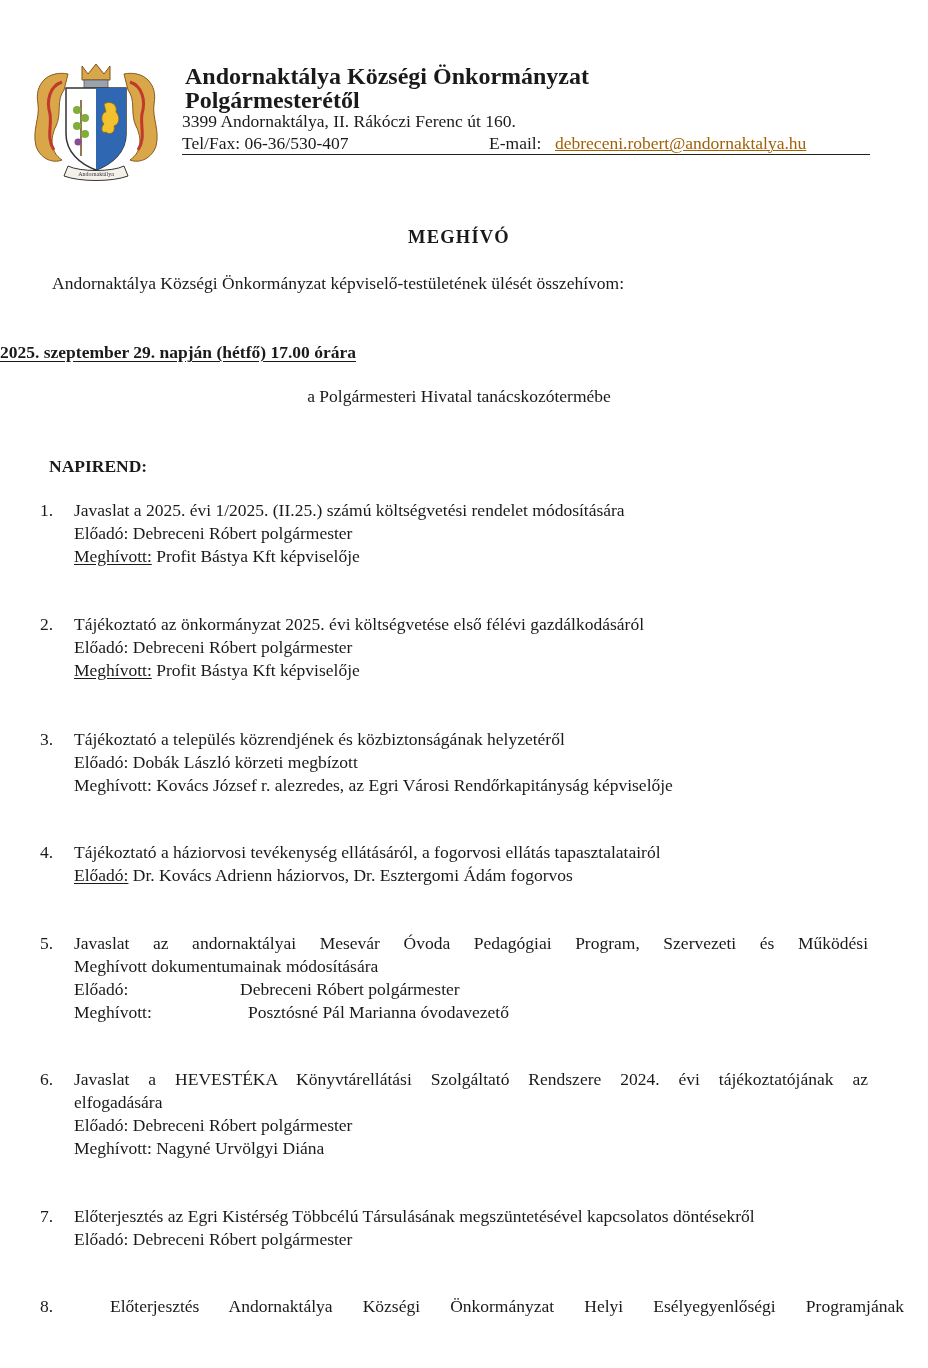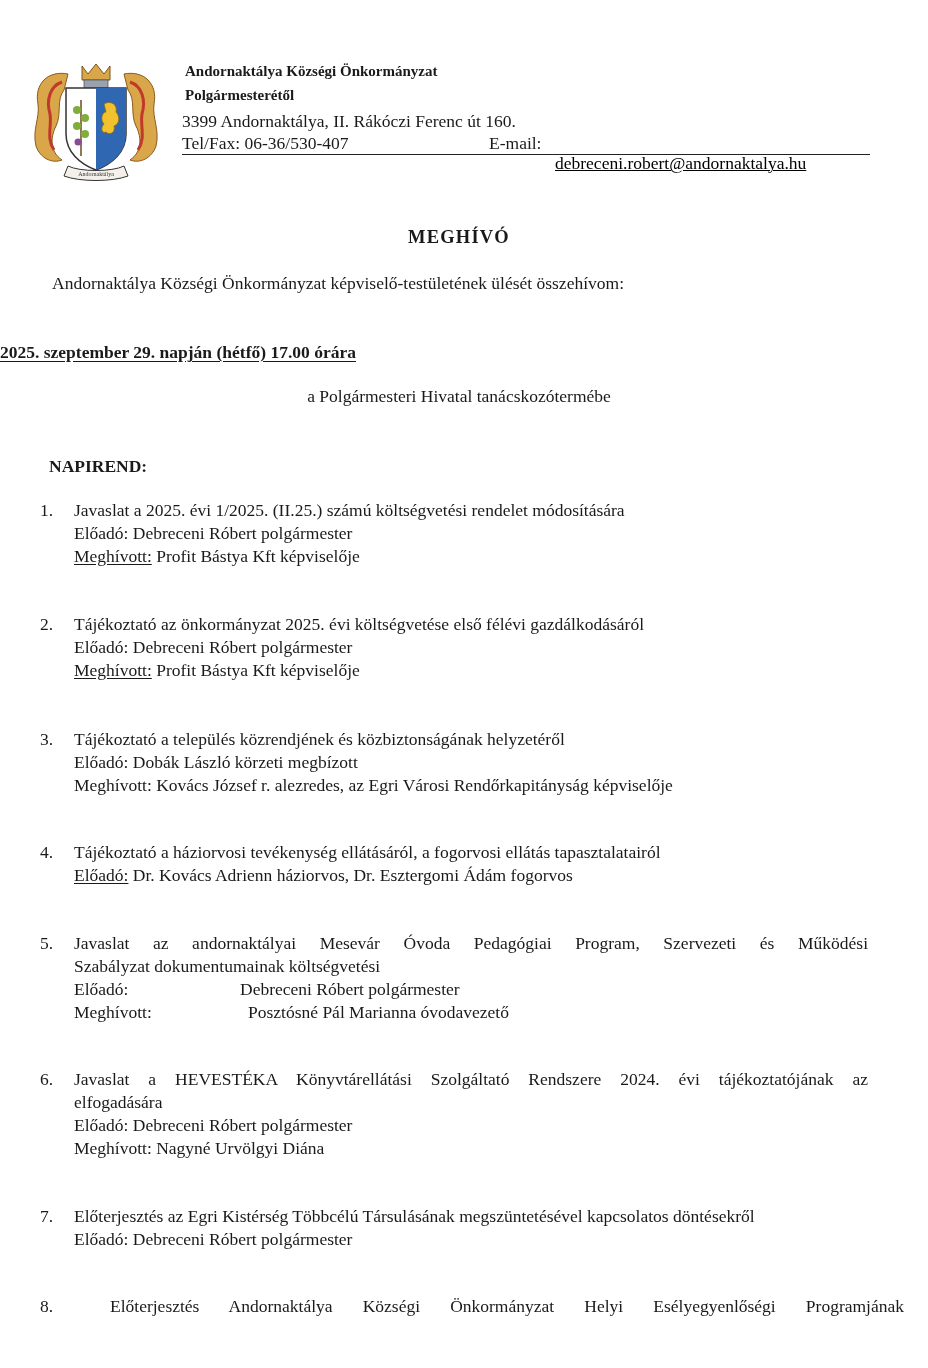--- a/index.html
+++ b/index.html
@@ -5,28 +5,28 @@
   html, body { margin: 0; padding: 0; background: #ffffff; }
   body {
     width: 928px; height: 1368px; position: relative; overflow: hidden;
     font-family: "Liberation Serif", "DejaVu Serif", serif;
     color: #1a1a1a; font-size: 17.5px;
   }
   .abs { position: absolute; white-space: nowrap; }
 
   
   #coat { position: absolute; left: 28px; top: 60px; width: 136px; height: 124px; }
-  .lh-bold { font-weight: bold; font-size: 15px; }
+  .lh-bold { font-weight: bold; font-size: 24px; }
   .lh-line { font-size: 17.5px; }
   #lh-name { left: 185px; top: 63px; }
   #lh-sub { left: 185px; top: 87px; }
   #lh-addr { left: 182px; top: 111px; }
   #lh-tel { left: 182px; top: 133px; }
   #lh-email-label { left: 489px; top: 133px; }
-  #lh-email { left: 555px; top: 133px; color: #000000; text-decoration: underline; text-decoration-thickness: 1px; margin-top: 20px; }
+  #lh-email { left: 555px; top: 133px; color: #a16207; text-decoration: underline; text-decoration-thickness: 1px; }
   #lh-rule { position: absolute; left: 182px; top: 154px; width: 688px; height: 1px; background: #222; }
 
   
   #title { left: 0; width: 918px; text-align: center; top: 227px; font-weight: bold; font-size: 18.5px; letter-spacing: 1.2px; text-underline-offset: 3px; }
   #intro { left: 52px; top: 273px; }
   #date-line { left: 0; width: 918px; text-align: left; top: 342px; font-weight: bold; text-decoration: underline; text-underline-offset: 3px; }
   #venue { left: 0; width: 918px; text-align: center; top: 386px; }
   #agenda-heading { left: 49px; top: 456px; font-weight: bold; text-underline-offset: 3px; }
 
   
@@ -107,21 +107,21 @@
 
 <div class="item" style="top:842px;">
   <span class="num">4.</span>
   <span class="line" style="top:0;">Tájékoztató a háziorvosi tevékenység ellátásáról, a fogorvosi ellátás tapasztalatairól</span>
   <span class="line" style="top:23px;"><span class="u">Előadó:</span> <span>Dr. Kovács Adrienn háziorvos, Dr. Esztergomi Ádám fogorvos</span></span>
 </div>
 
 <div class="item" style="top:933px;">
   <span class="num">5.</span>
   <span class="justify" style="top:0;">Javaslat az andornaktályai Mesevár Óvoda Pedagógiai Program, Szervezeti és Működési</span>
-  <span class="line" style="top:23px;">Szabályzat dokumentumainak költségvetési</span>
+  <span class="line" style="top:23px;">Meghívott dokumentumainak módosítására</span>
   <span class="label-col" style="top:46px;">Előadó:</span>
   <span class="value-col" style="top:46px;">Debreceni Róbert polgármester</span>
   <span class="label-col" style="top:69px;">Meghívott:</span>
   <span class="value-col" style="top:69px;margin-left:8px;">Posztósné Pál Marianna óvodavezető</span>
 </div>
 
 <div class="item" style="top:1069px;">
   <span class="num">6.</span>
   <span class="justify" style="top:0;">Javaslat a HEVESTÉKA Könyvtárellátási Szolgáltató Rendszere 2024. évi tájékoztatójának az</span>
   <span class="line" style="top:23px;">elfogadására</span>

